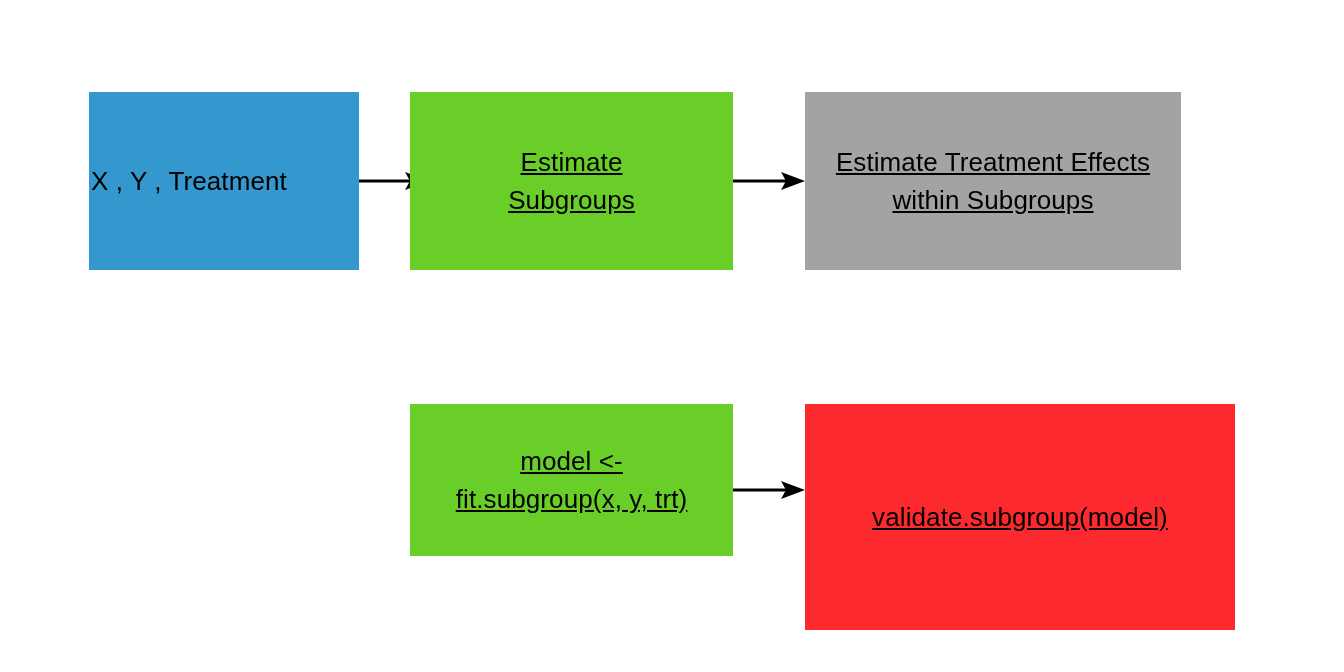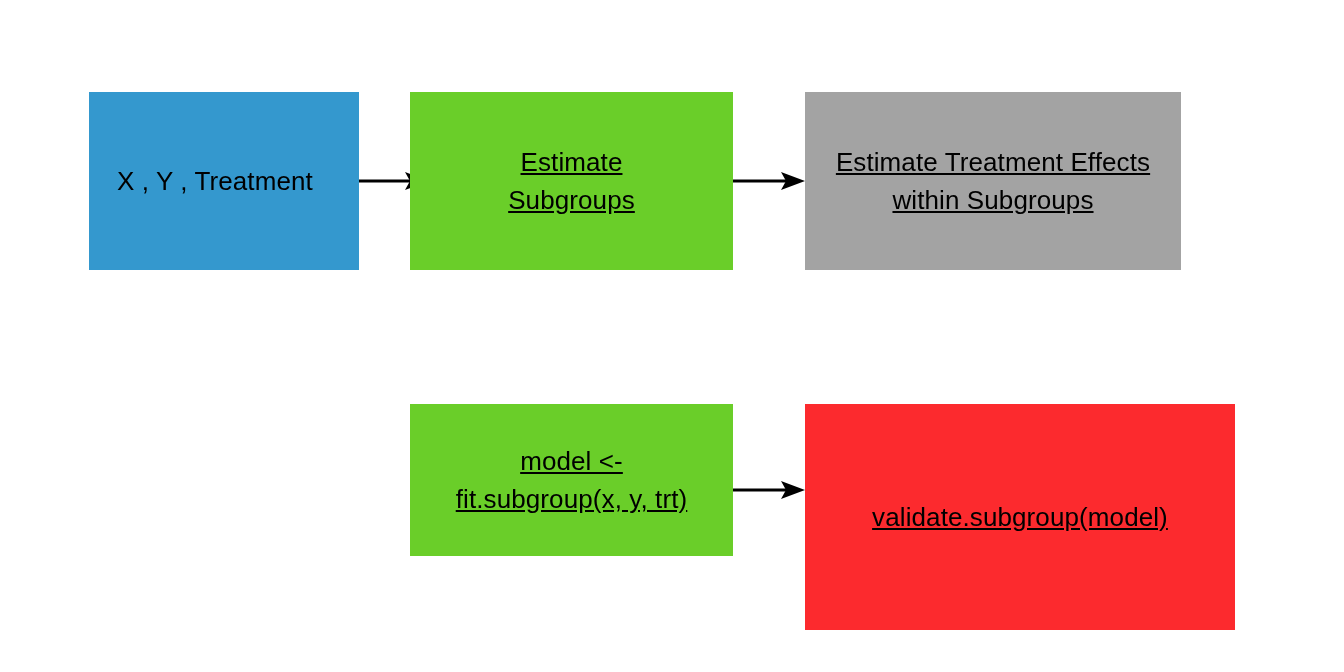--- a/index.html
+++ b/index.html
@@ -33,21 +33,21 @@
     white-space: pre-line;
   }
   .node.center {
     justify-content: center;
     text-align: center;
     text-decoration: underline;
   }
   .node.left {
     justify-content: flex-start;
     text-align: left;
-    padding-left: 28px;
+    padding-left: 2px;
   }
   .node-label {
     display: block;
     white-space: pre-line;
   }
 
   
   #node-data {
     left: 89px;  top: 92px;  width: 270px; height: 178px;
     background: #3498ce;

